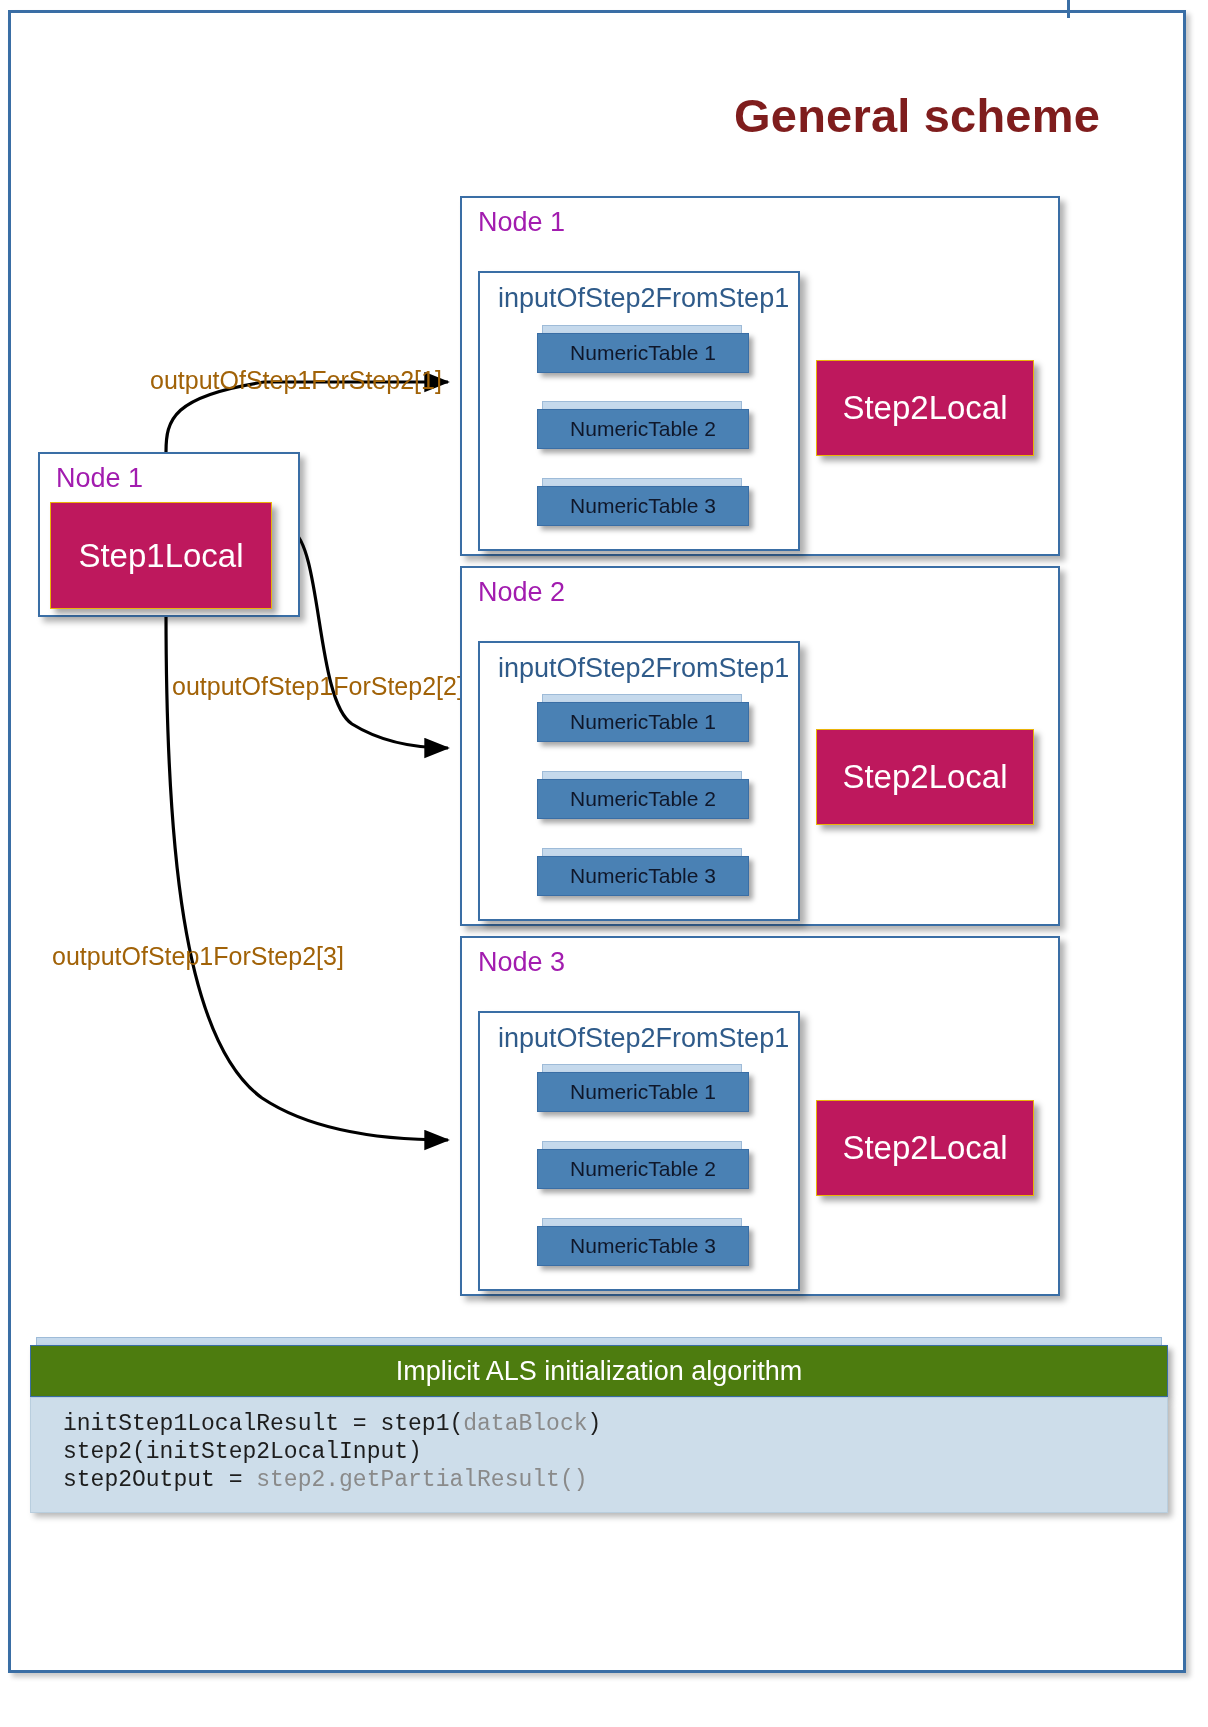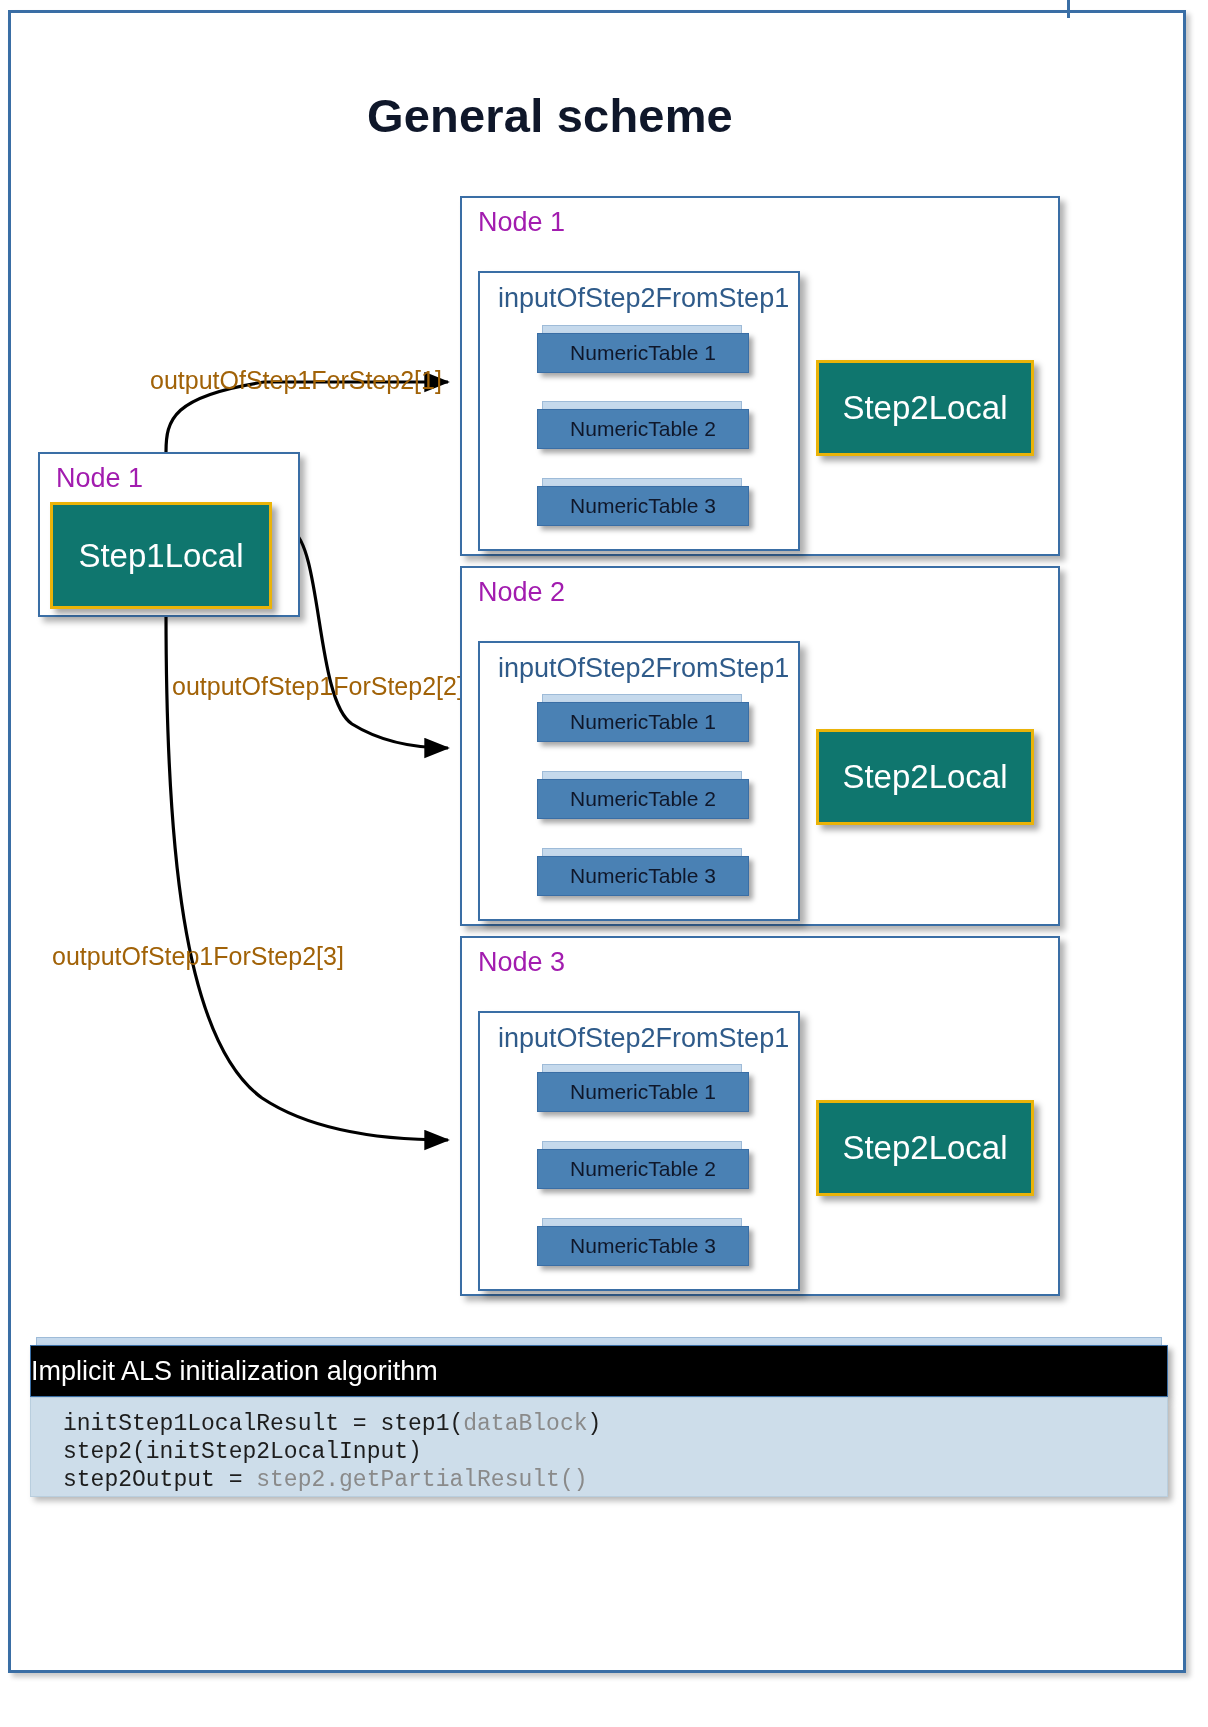--- a/index.html
+++ b/index.html
@@ -15,22 +15,22 @@
     border:3px solid #3a6ea5; box-sizing:border-box; background:#fff;
     box-shadow:4px 4px 5px rgba(0,0,0,.22);
   }
   #frame-tick{
     position:absolute; left:1067px; top:0px; width:3px; height:18px;
     background:#3a6ea5;
   }
 
   
   #title{
-    position:absolute; left:0; top:88px; width:1100px; text-align:center;
-    font-size:47px; font-weight:bold; color:#0f172a; letter-spacing:.2px;
+    position:absolute; left:0; top:88px; width:1100px; text-align:right;
+    font-size:47px; font-weight:bold; color:#7f1d1d; letter-spacing:.2px;
   }
 
   
   .node-box{
     position:absolute; box-sizing:border-box;
     border:2px solid #3a6ea5; background:#ffffff;
     box-shadow:5px 5px 6px rgba(0,0,0,.30);
   }
   .node-label{
     position:absolute; left:16px; top:9px;
@@ -57,21 +57,21 @@
   }
   .nt .body{
     position:absolute; left:0; top:8px; width:212px; height:40px;
     background:#4a81b4; border:1px solid #3a6ea5; box-sizing:border-box;
     color:#0f172a; font-size:21px; text-align:center; line-height:38px;
     box-shadow:4px 4px 5px rgba(0,0,0,.35);
   }
 
   
   .step-box{
-    position:absolute; background:#0f766e; border:3px solid #eab308;
+    position:absolute; background:#be185d; border:1px solid #eab308;
     box-sizing:border-box; color:#fff; display:flex;
     align-items:center; justify-content:center;
     box-shadow:5px 5px 6px rgba(0,0,0,.35);
   }
   #step1local{ left:50px; top:502px; width:222px; height:107px; font-size:33px; }
   .step2local{ width:218px; height:96px; font-size:33px; }
 
   
   .edge-label{
     position:absolute; font-size:25px; color:#a16207; white-space:nowrap;
@@ -81,26 +81,26 @@
   #connectors{ position:absolute; left:0; top:0; width:1208px; height:1727px; }
 
   
   #algo-panel{ position:absolute; left:30px; top:1337px; width:1138px; }
   #algo-tab{
     position:absolute; left:6px; top:0; width:1126px; height:12px;
     background:#c5d9ec; border:1px solid #9ebbd8; box-sizing:border-box;
   }
   #algo-header{
     position:absolute; left:0; top:8px; width:1138px; height:52px;
-    background:#000000; border:1px solid #3a6ea5; box-sizing:border-box;
-    color:#fff; font-size:27px; text-align:left; line-height:50px;
+    background:#4d7c0f; border:1px solid #3a6ea5; box-sizing:border-box;
+    color:#fff; font-size:27px; text-align:center; line-height:50px;
     box-shadow:4px 4px 6px rgba(0,0,0,.32);
   }
   #algo-code{
-    position:absolute; left:0; top:60px; width:1138px; height:100px;
+    position:absolute; left:0; top:60px; width:1138px; height:116px;
     background:#cdddea; border:1px solid #b9cede; box-sizing:border-box;
     padding:12px 0 0 32px;
     font-family:"Liberation Mono", monospace; font-size:23px;
     line-height:28px; color:#1d1d1d;
     box-shadow:4px 4px 6px rgba(0,0,0,.28);
   }
   #algo-code .dim{ color:#8a8a8a; }
   #algo-code .ln{ white-space:pre; }
 </style>
 </head>

